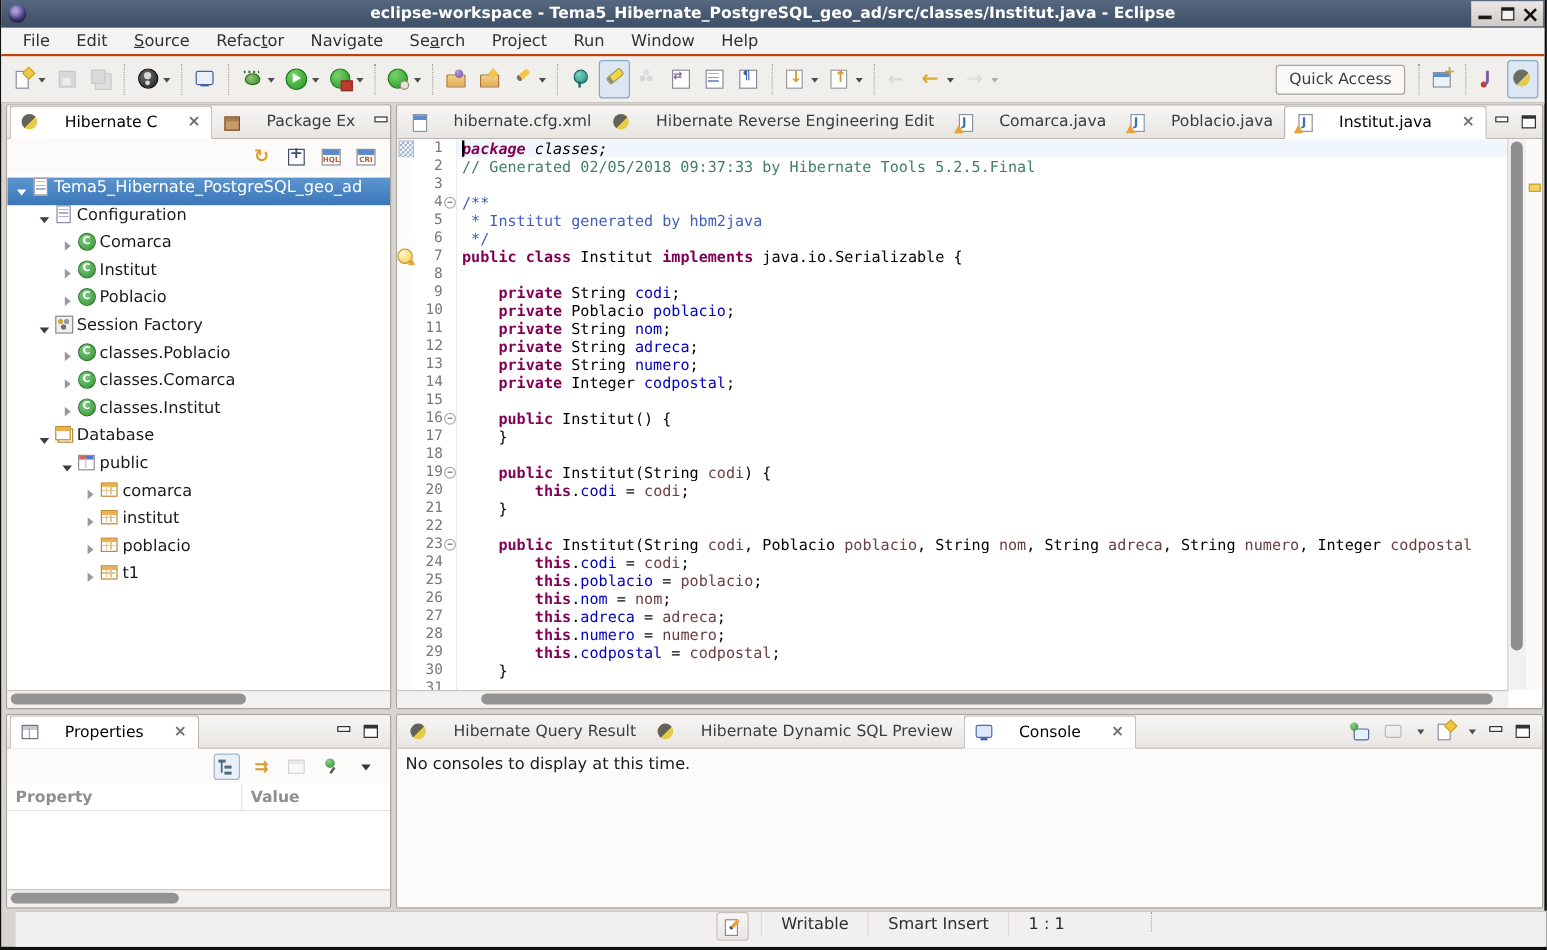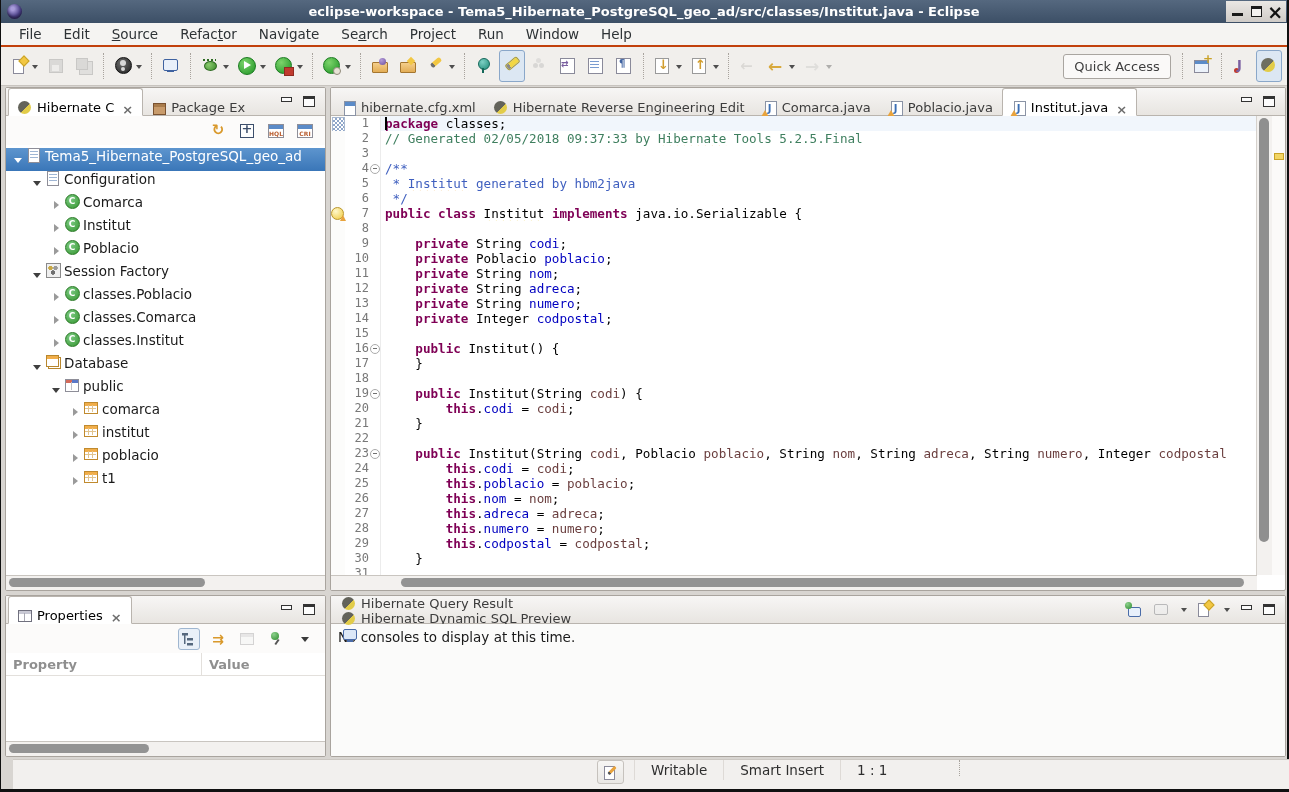--- a/index.html
+++ b/index.html
@@ -85,21 +85,21 @@
   .ti-hibernate-perspective::before{left:2px;top:2px;width:14px;height:14px;border-radius:50%;background:linear-gradient(135deg,#6E6E60 55%,#E2CC49 55%);}
 
   
   .panel{position:absolute;border:1px solid #A9A49E;border-radius:2px;background:#FFF;display:flex;flex-direction:column;overflow:hidden;box-sizing:border-box;}
   #explorer-panel{left:4px;top:87px;width:321px;height:504px;}
   #editor-panel{left:329px;top:87px;width:956px;height:504px;}
   #properties-panel{left:4px;top:595px;width:321px;height:162px;}
   #console-panel{left:329px;top:595px;width:956px;height:162px;}
 
   .tabbar{height:27px;min-height:27px;background:linear-gradient(#F7F6F5,#E8E5E1);border-bottom:1px solid #B9B4AE;display:flex;align-items:stretch;padding-left:2px;}
-  .vtab{display:flex;align-items:flex-end;gap:5px;padding:0 9px;font-size:13px;color:#3C3C3C;white-space:nowrap;}
+  .vtab{display:flex;align-items:center;gap:22px;padding:0 9px;font-size:13px;color:#3C3C3C;white-space:nowrap;}
   .vtab.active{background:#FFF;border:1px solid #B9B4AE;border-bottom:1px solid #FFF;border-radius:3px 3px 0 0;margin-bottom:-1px;color:#000;}
   .tclose{color:#6E6E6E;font-size:13px;font-weight:bold;margin-left:3px;line-height:10px;}
   .minmax{margin-left:auto;display:flex;align-items:center;gap:11px;padding:0 10px 0 6px;}
   .mm{width:12px;height:11px;position:relative;}
   .mm-min::after{content:"";position:absolute;top:1px;left:1px;width:9px;height:3px;border:1px solid #333;background:#FAFAFA;}
   .mm-max::after{content:"";position:absolute;inset:0;border:1px solid #333;border-top:3px solid #333;background:#FCFCFC;}
 
   
   .icon{display:inline-block;width:14px;height:14px;position:relative;flex:none;}
   .icon::before,.icon::after{position:absolute;content:"";}
@@ -177,21 +177,21 @@
   
   .editor-body{flex:1;display:flex;overflow:hidden;background:#FFF;}
   .code-col{flex:1;overflow:hidden;}
   .crow{height:15px;display:flex;font:12.6px/15px "DejaVu Sans Mono","Liberation Mono",monospace;}
   .ln-annot{width:14px;min-width:14px;position:relative;background:#FCFCFB;}
   .ln-num{width:24px;min-width:24px;text-align:right;color:#787878;font-size:12px;}
   .ln-fold{width:11px;min-width:11px;position:relative;}
   .foldm{position:absolute;left:1px;top:3px;width:8px;height:8px;border:1px solid #ABABAB;border-radius:50%;background:#FFF;}
   .foldm::after{content:"";position:absolute;left:1.5px;top:3px;width:4px;height:1px;background:#707070;}
   .ln-code{flex:1;white-space:pre;border-left:1px solid #ECECEC;padding-left:4px;position:relative;overflow:hidden;}
-  .crow.hl .ln-code{background:#F1F6FC;}
+  .crow.hl .ln-code{background:#F1F6FC;font-style:italic;}
   .caret{position:absolute;left:4px;top:1px;width:1.5px;height:13px;background:#000;}
   .tok.k{color:#7F0055;font-weight:bold;}
   .tok.c{color:#3F7F5F;}
   .tok.d{color:#3F5FBF;}
   .tok.f{color:#0000C0;}
   .tok.p{color:#6A3E3E;}
   .tok.t{color:#000;}
   .tok.sqo{text-decoration:underline wavy #E2A13D 1px;text-underline-offset:2px;}
   .tok.sqy{text-decoration:underline wavy #DBC226 1px;text-underline-offset:2px;}
   .diff-marker{position:absolute;left:1px;top:1px;width:11px;height:13px;border:1px solid #A8B8D0;background:#FFF;
@@ -743,21 +743,21 @@
         <div class="ph-c2">Value</div>
       </div>
       <div class="prop-body"></div>
       <div class="hscrollbar">
         <div class="hthumb" style="left:3px;width:140px;"></div>
       </div>
     </div>
 
     <div class="panel" id="console-panel">
       <div class="tabbar">
-        <div id="console-tabs" style="display:flex;flex-direction:column;">
+        <div id="console-tabs" style="display:flex;">
             <div class="vtab">
               <span class="icon ic-hibernate"></span>
               <span class="tab-label">Hibernate Query Result</span>
             </div>
             <div class="vtab">
               <span class="icon ic-hibernate"></span>
               <span class="tab-label">Hibernate Dynamic SQL Preview</span>
             </div>
             <div class="vtab active">
               <span class="icon ic-console-view"></span>

